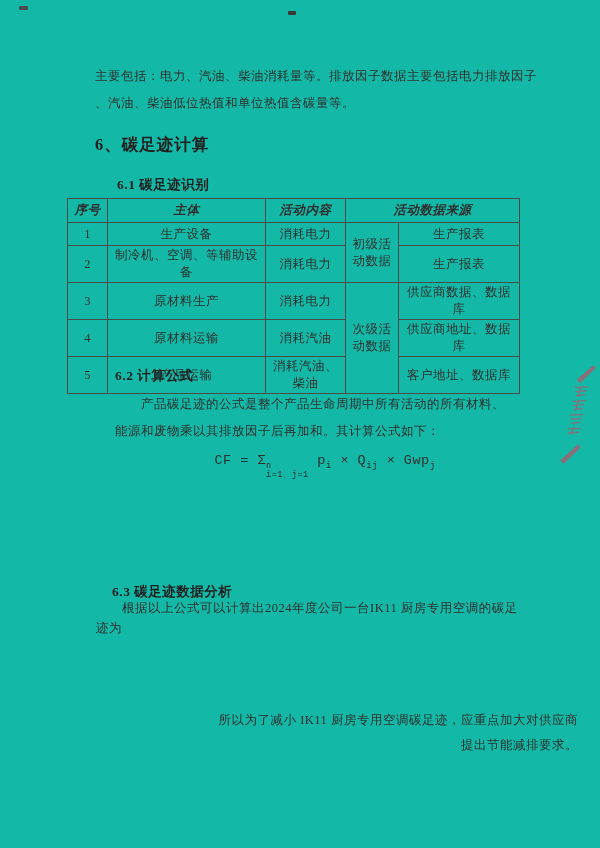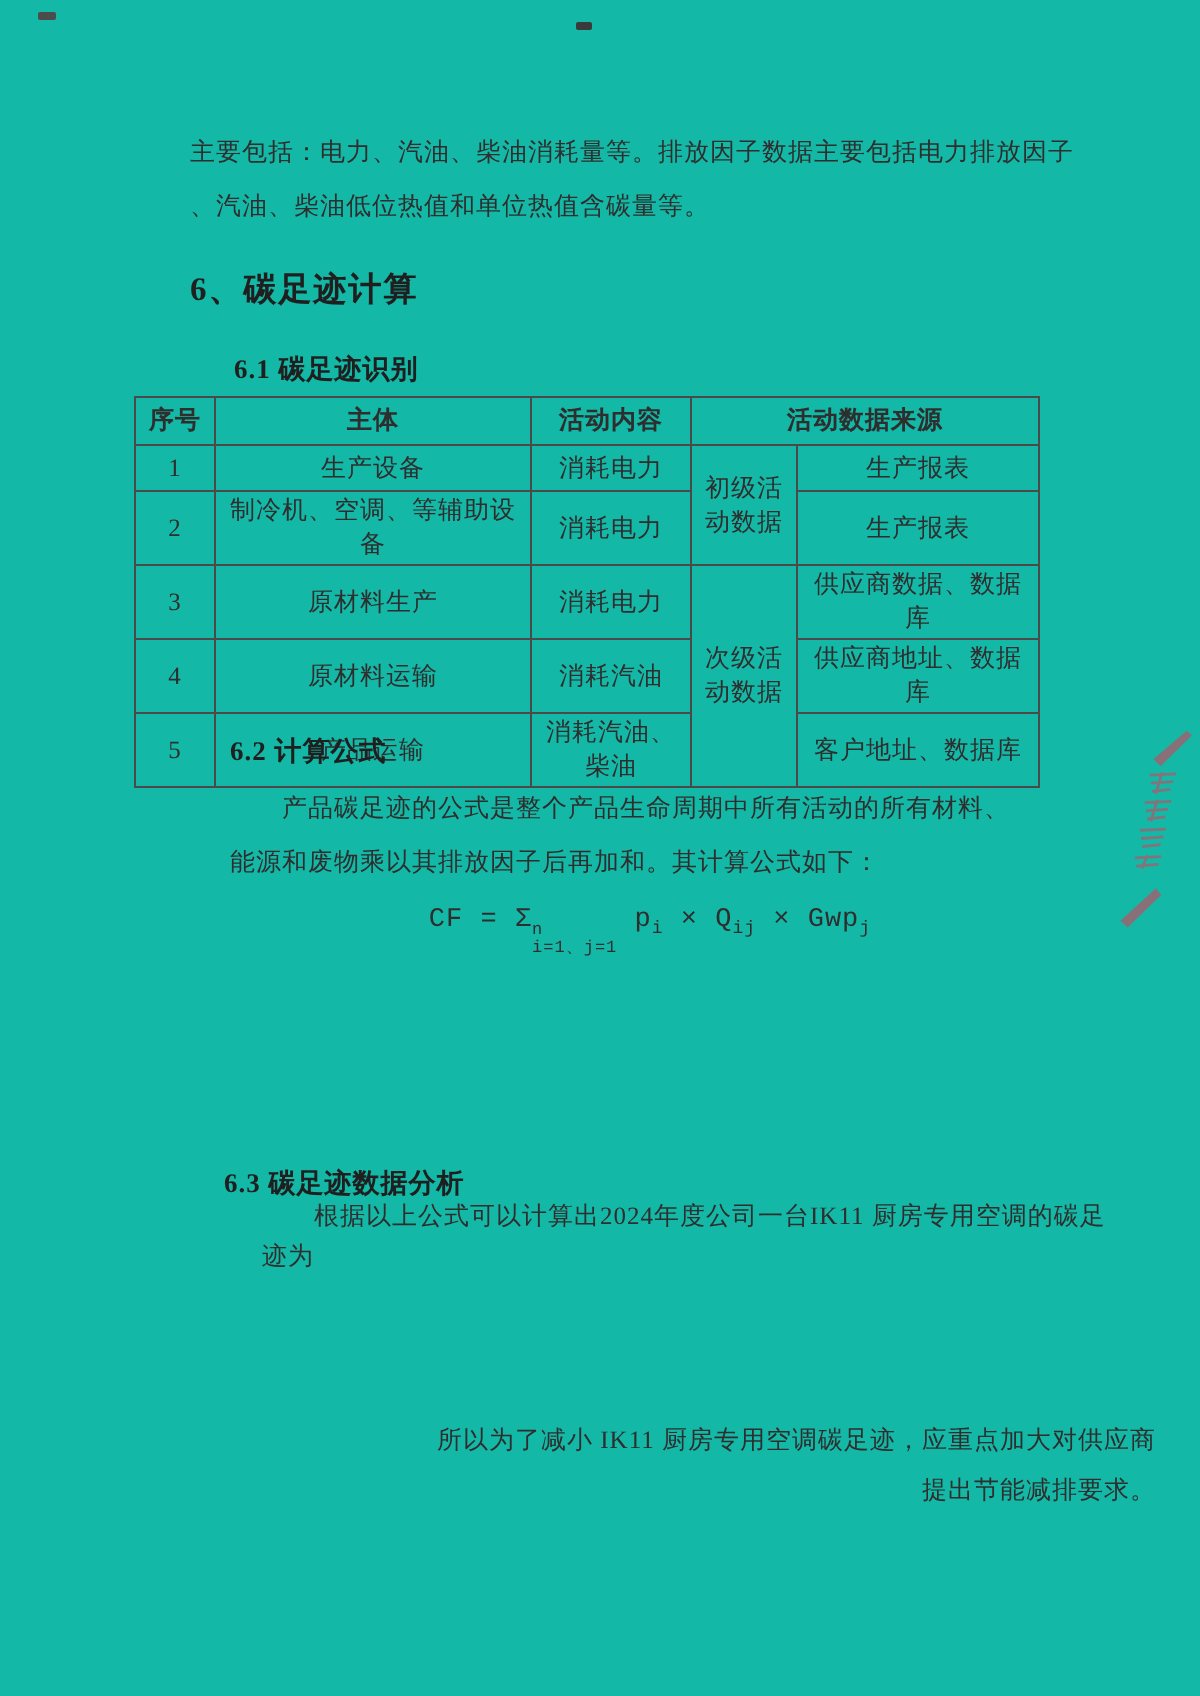--- a/index.html
+++ b/index.html
@@ -13,21 +13,21 @@
   .para { font-size:12.5px; white-space:pre-line; letter-spacing:0.5px; }
   .h1 { font-size:16.5px; font-weight:bold; color:#1f1f1f; letter-spacing:1px; }
   .h2 { font-size:13.5px; font-weight:bold; color:#1f1f1f; letter-spacing:0.5px; }
 
   table.cf { border-collapse:collapse; table-layout:fixed; }
   table.cf td, table.cf th {
     border:1px solid #4a4a4a; text-align:center; vertical-align:middle;
     font-size:12.5px; font-weight:normal; padding:1px 3px; letter-spacing:0.5px;
     white-space:pre-line; overflow:hidden;
   }
-  table.cf tr.hdr th { font-weight:bold; }
+  table.cf tr.hdr th { font-weight:bold;font-style:italic; }
 
   .formula { font-size:13.5px; text-align:center; letter-spacing:0.5px; white-space:nowrap; }
   .formula .ss { display:inline-flex; flex-direction:column; align-items:flex-start;
                  font-size:8.5px; line-height:8.5px; vertical-align:-4px; }
   .formula sub { font-size:9px; }
 
   .artifact { position:absolute; background:#4c4c4c; border-radius:1px; }
 
   .stamp { position:absolute; transform:rotate(6deg); opacity:0.85; }
 </style>
@@ -114,21 +114,21 @@
     <span>p</span><sub>i</sub>
     <span>×</span>
     <span>Q</span><sub>ij</sub>
     <span>×</span>
     <span>Gwp</span><sub>j</sub>
   </div>
 
 
   <div class="abs h2" style="left:112px; top:571px;margin-top:12px;">6.3 碳足迹数据分析</div>
 
-  <div class="abs para" style="left:131px; top:599px; width:465px; line-height:19.5px;">　　根据以上公式可以计算出2024年度公司一台IK11 厨房专用空调的碳足
+  <div class="abs para" style="left:96px; top:599px; width:465px; line-height:19.5px;">　　根据以上公式可以计算出2024年度公司一台IK11 厨房专用空调的碳足
 迹为</div>
   <div class="abs para" style="left:113px; top:708px; width:465px; line-height:25px;text-align:right;">　　所以为了减小 IK11 厨房专用空调碳足迹，应重点加大对供应商
 提出节能减排要求。</div>
 
   <div class="stamp" style="left:564px; top:364px; width:28px; height:102px;">
     <svg width="28" height="102" viewBox="0 0 28 102" style="color:#bf4f63;">
 
       <path d="M24 0 L27 2 L13 19 L9 16 Z" fill="currentColor" opacity="0.8"></path>
 
       <g stroke="currentColor" stroke-width="1.4" opacity="0.75" fill="none">

